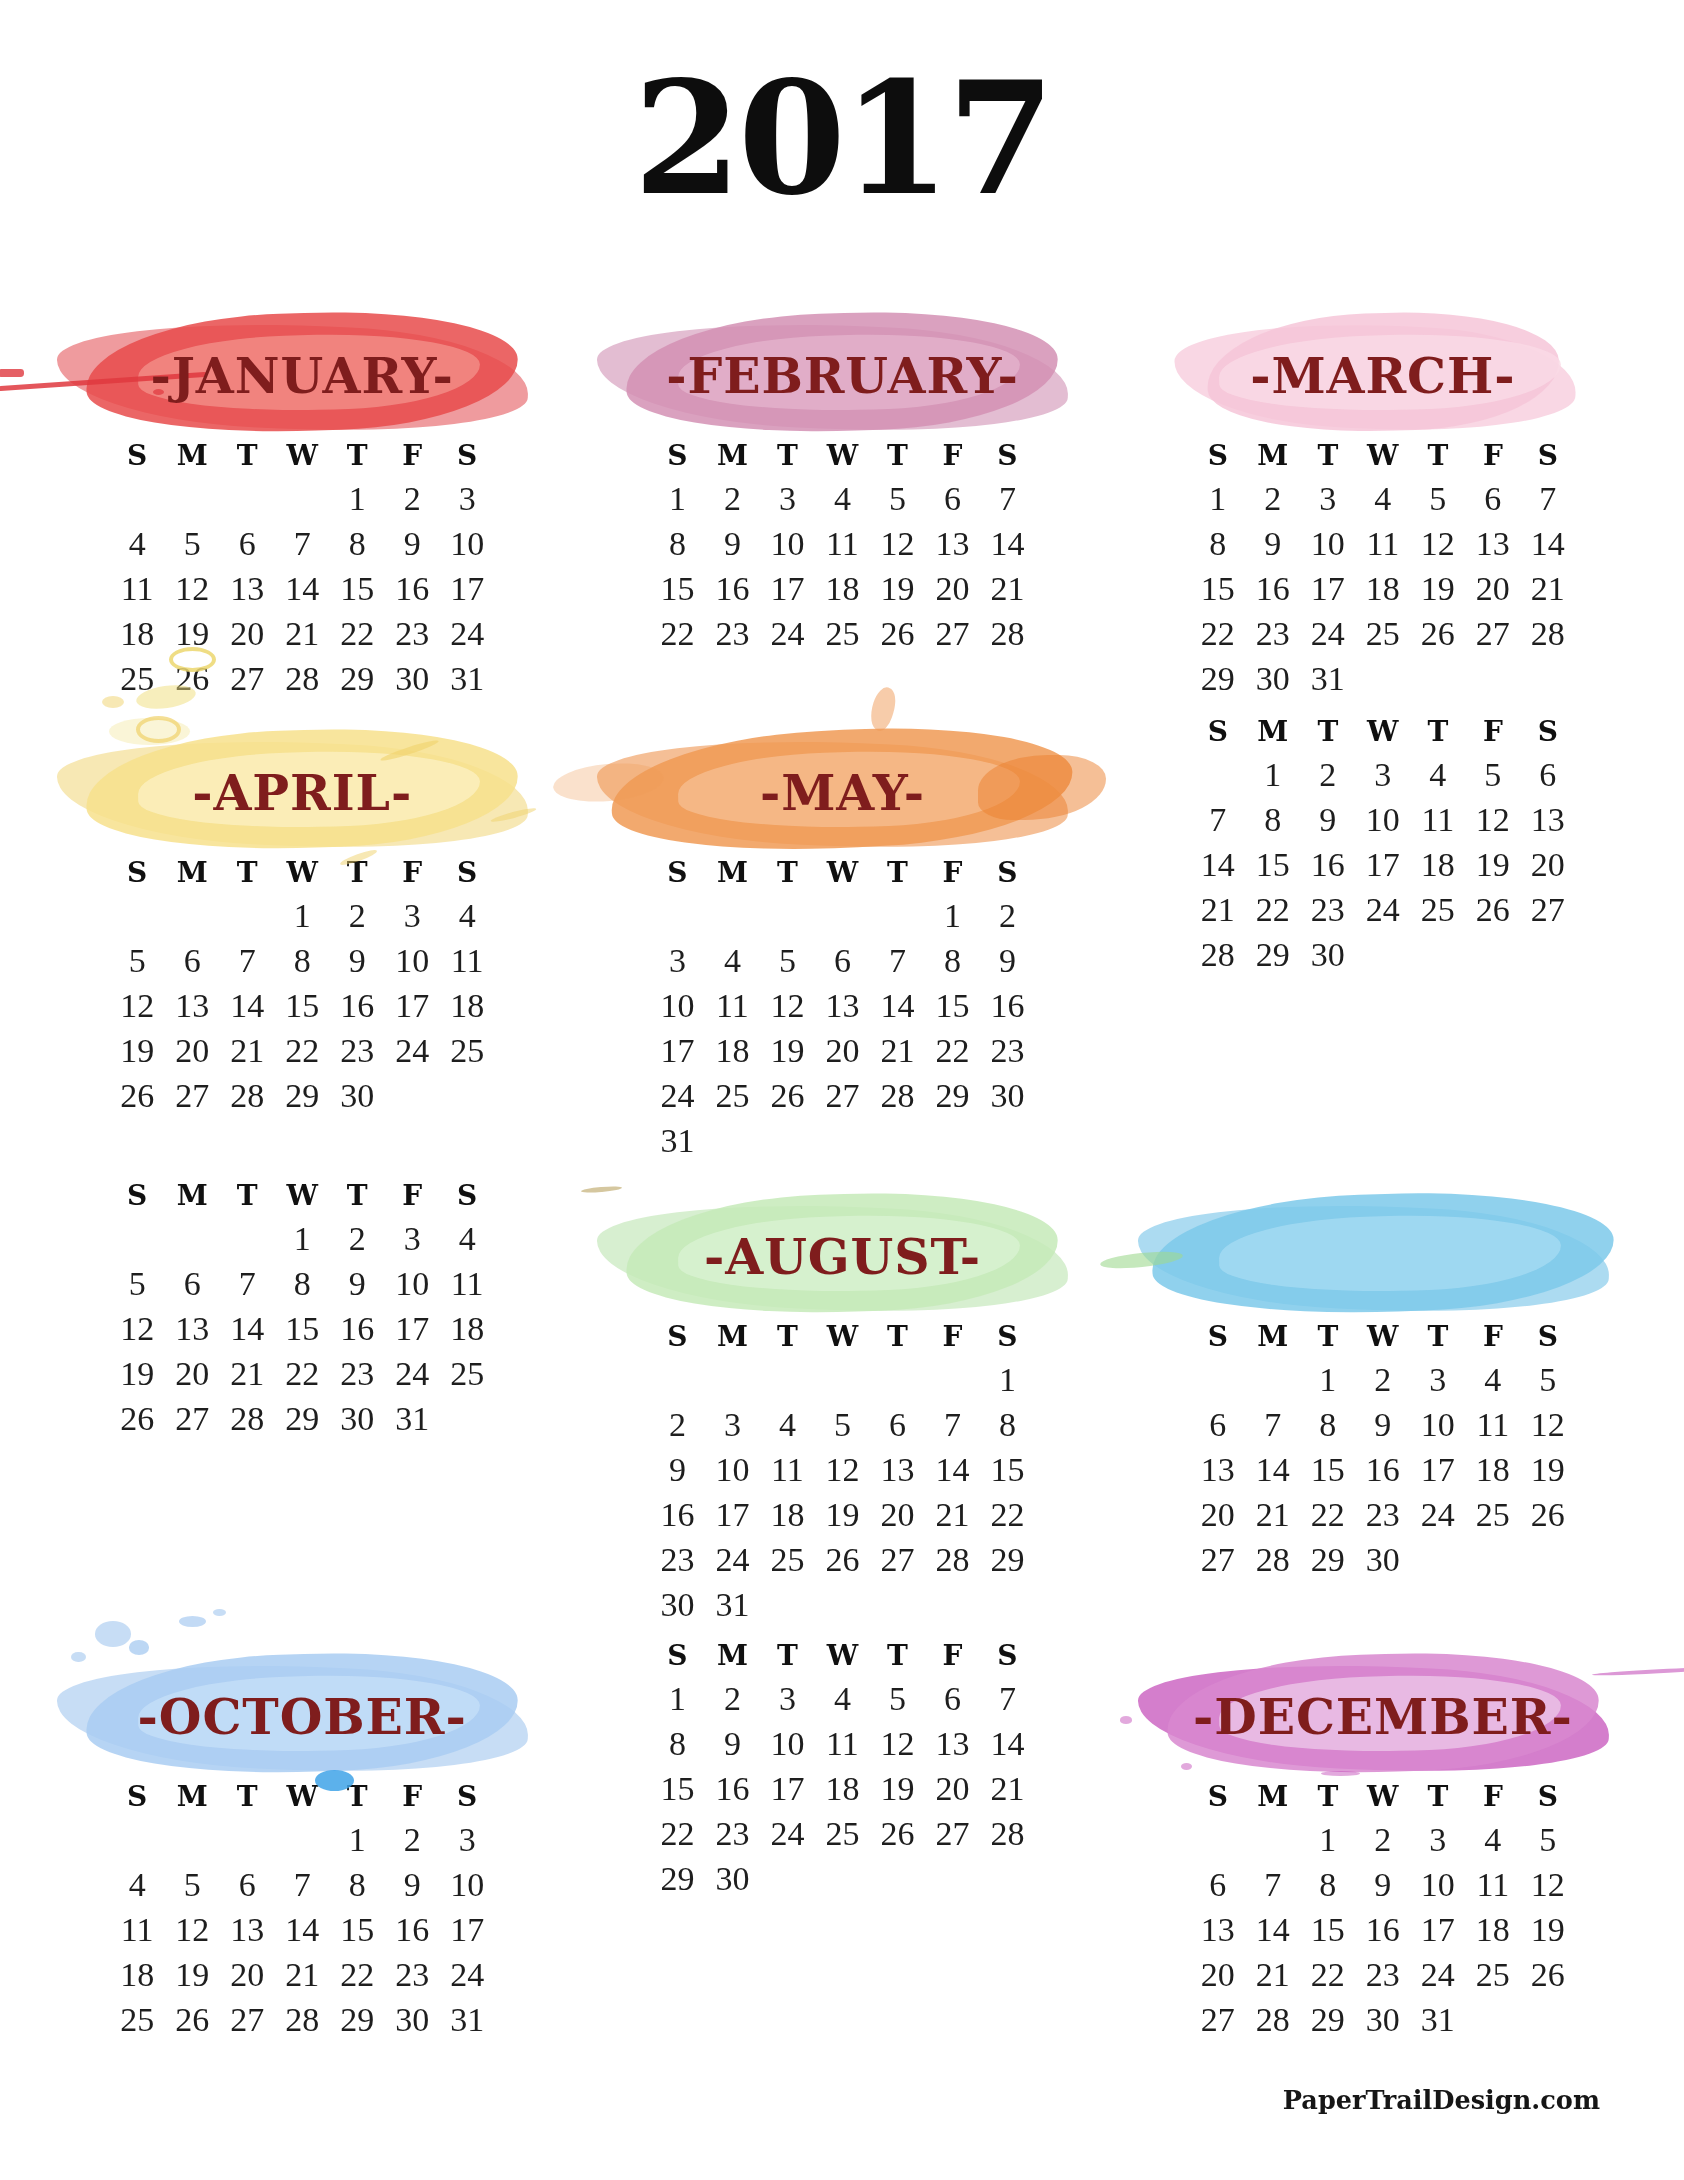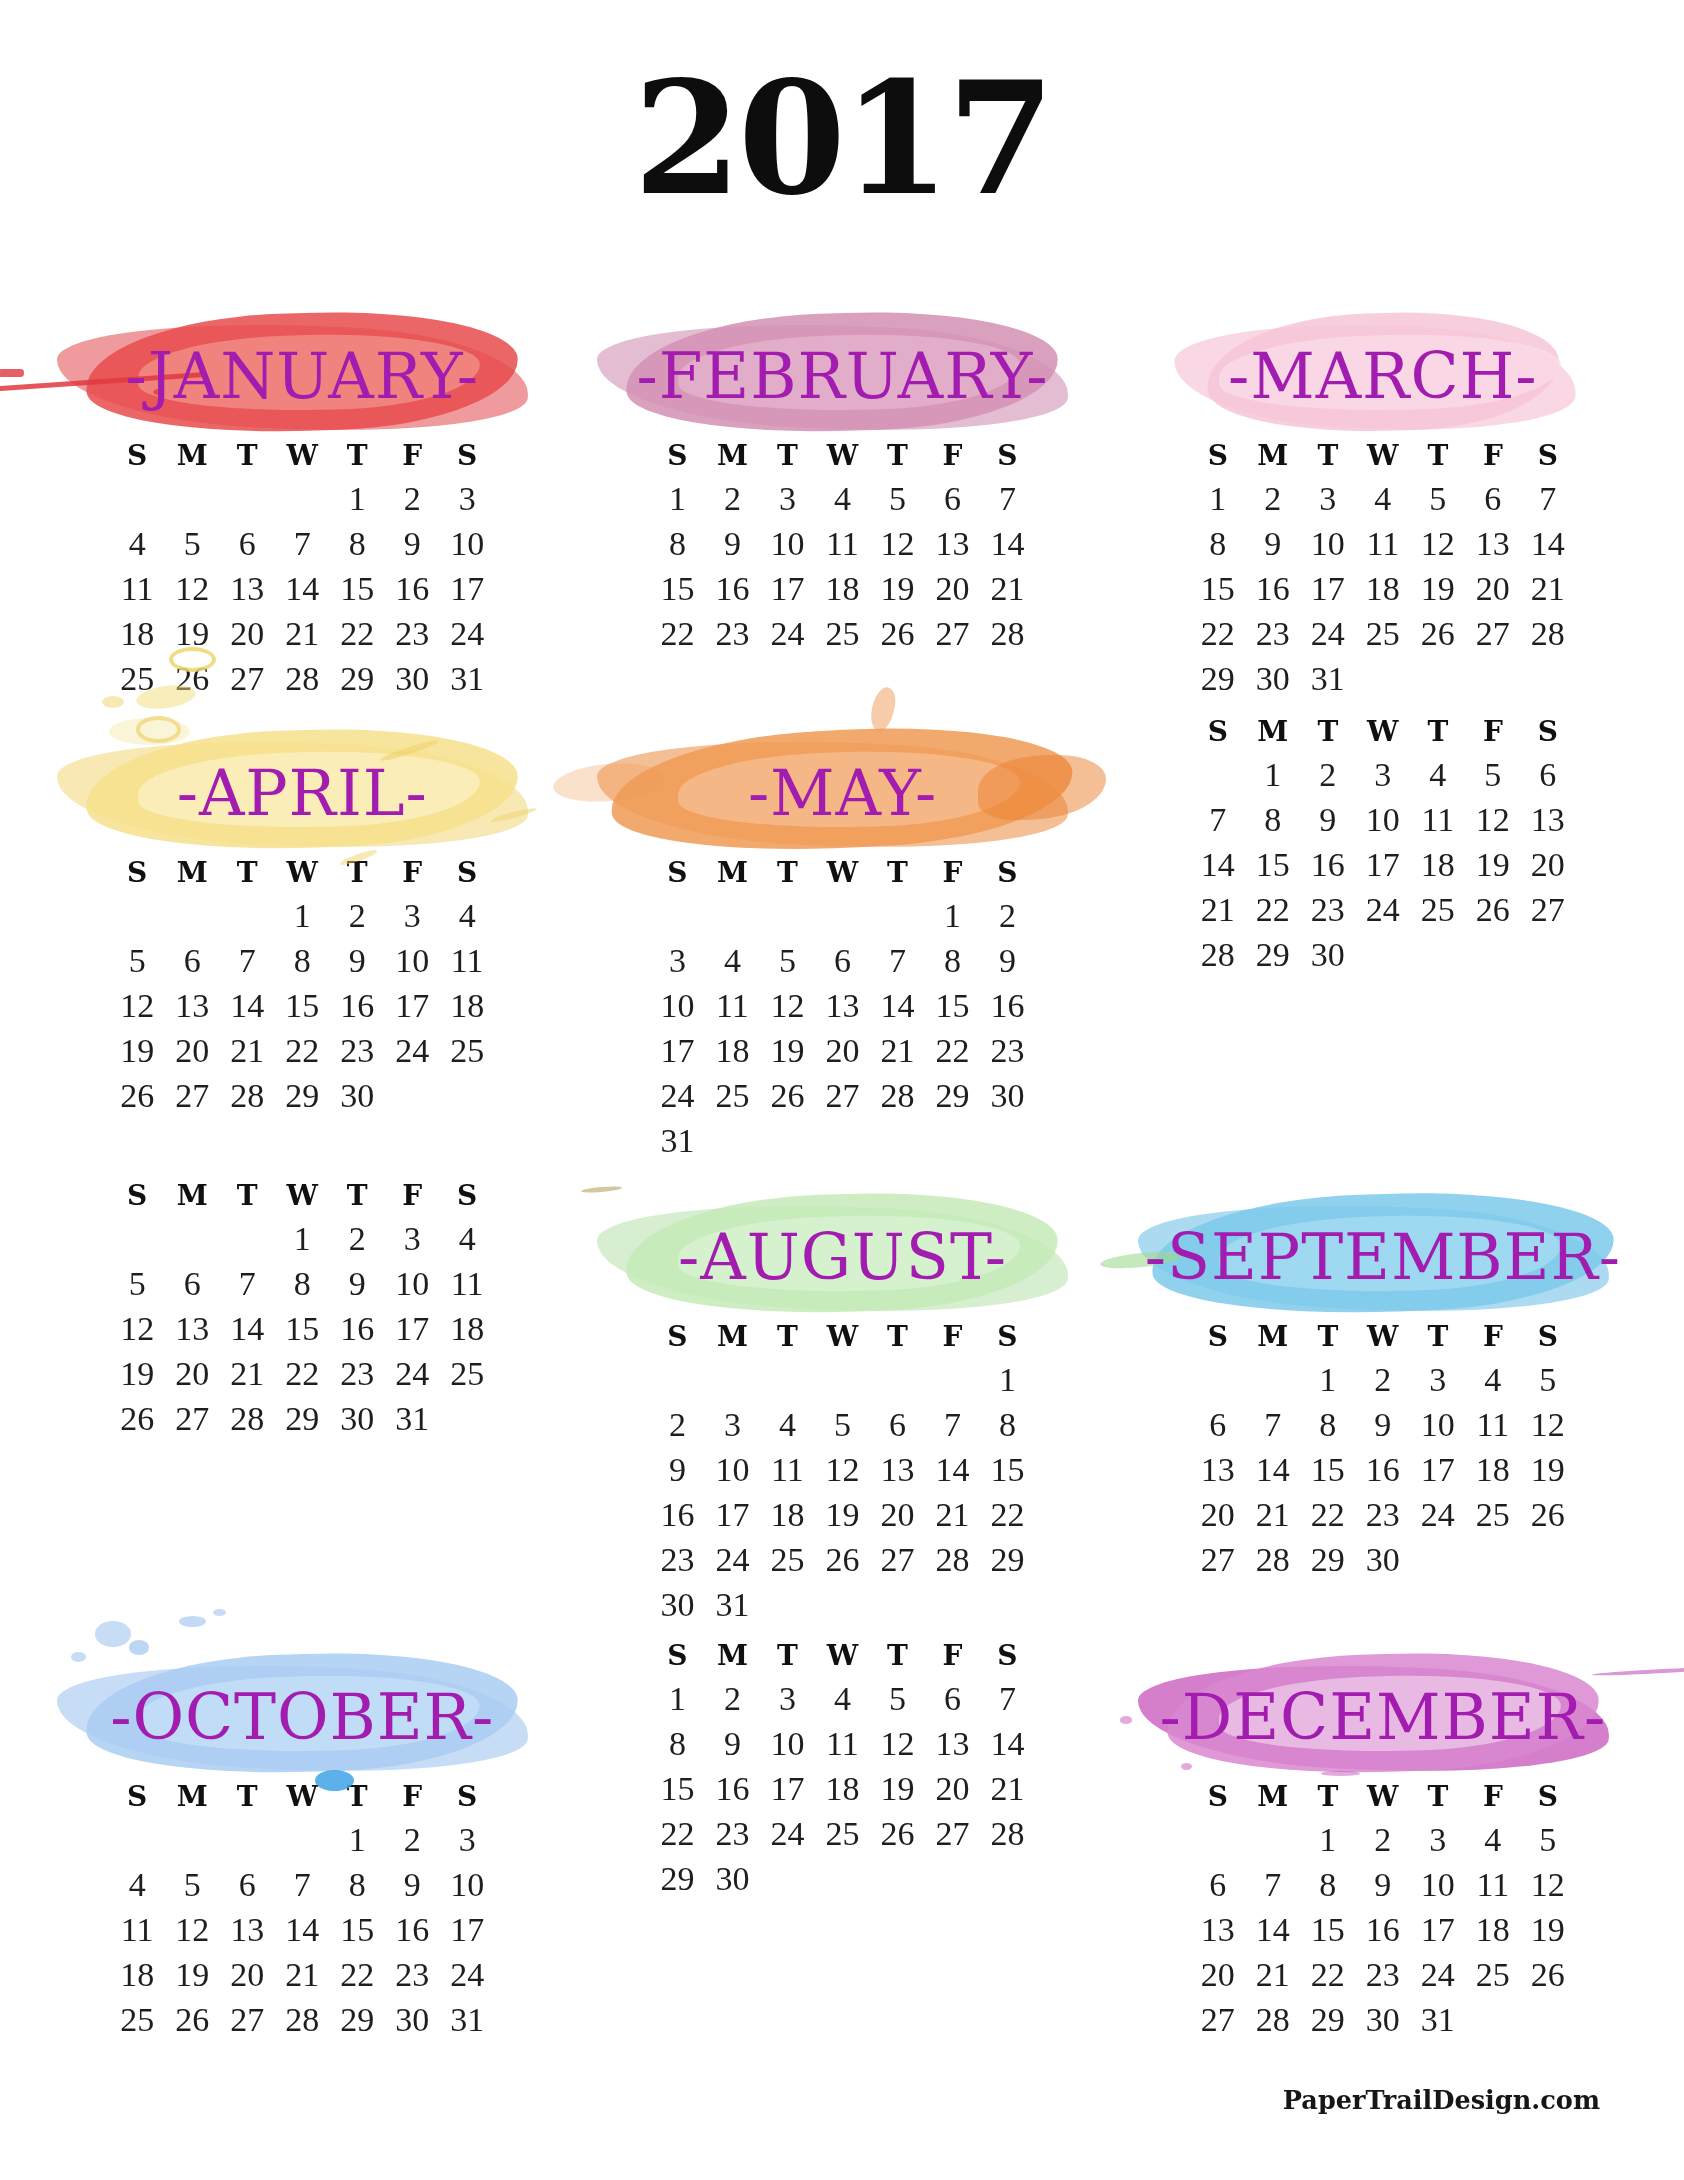--- a/index.html
+++ b/index.html
@@ -33,22 +33,22 @@
       border-radius:48% 52% 44% 56% / 62% 48% 58% 42%;
       transform:translateX(-50%) rotate(-2deg);}
   .b2{z-index:0;top:31px;width:94%;height:104px;background:var(--c-edge);opacity:.5;
       border-radius:60% 40% 55% 45% / 45% 60% 42% 60%;
       transform:translateX(-52%) rotate(2.5deg);}
   .b3{z-index:2;top:41px;width:68%;height:75px;background:var(--c-light);opacity:.8;
       border-radius:50% 50% 45% 55% / 55% 45% 60% 40%;
       transform:translateX(-48%) rotate(-1deg);}
   .month-name{
     position:absolute;z-index:5;top:82px;left:50%;transform:translate(-50%,-50%);
-    font-size:63px;font-weight:normal;letter-spacing:0.9px;white-space:nowrap;
-    color:#a21caf;
+    font-size:49px;font-weight:bold;letter-spacing:0.9px;white-space:nowrap;
+    color:#7f1d1d;
   }
   .weekdays,.dates{
     display:grid;grid-template-columns:repeat(7,55px);justify-content:center;
   }
   .wd{height:41px;display:flex;align-items:center;justify-content:center;
       font-size:28px;font-weight:bold;color:#101010;}
   .day{height:45px;display:flex;align-items:center;justify-content:center;
        font-family:"Liberation Serif", serif;font-size:34px;color:#1e1e1e;}
   .footer{
     position:absolute;right:85px;bottom:66px;
@@ -571,21 +571,20 @@
         <div class="day"></div>
       </div>
   </div>
 
   <div class="month m8" style="--c-main: #7cc9ea; --c-edge: #59b7e3; --c-light: #a5dbf2;">
     <div class="splash-area">
       <div class="blob b1"></div>
       <div class="blob b2"></div>
       <div class="blob b3"></div>
       <i class="spk spk-green spk1"></i>
-      <span class="month-name">-SEPTEMBER-</span>
     </div>
     <div class="weekdays">
         <div class="wd">S</div>
         <div class="wd">M</div>
         <div class="wd">T</div>
         <div class="wd">W</div>
         <div class="wd">T</div>
         <div class="wd">F</div>
         <div class="wd">S</div>
       </div>

